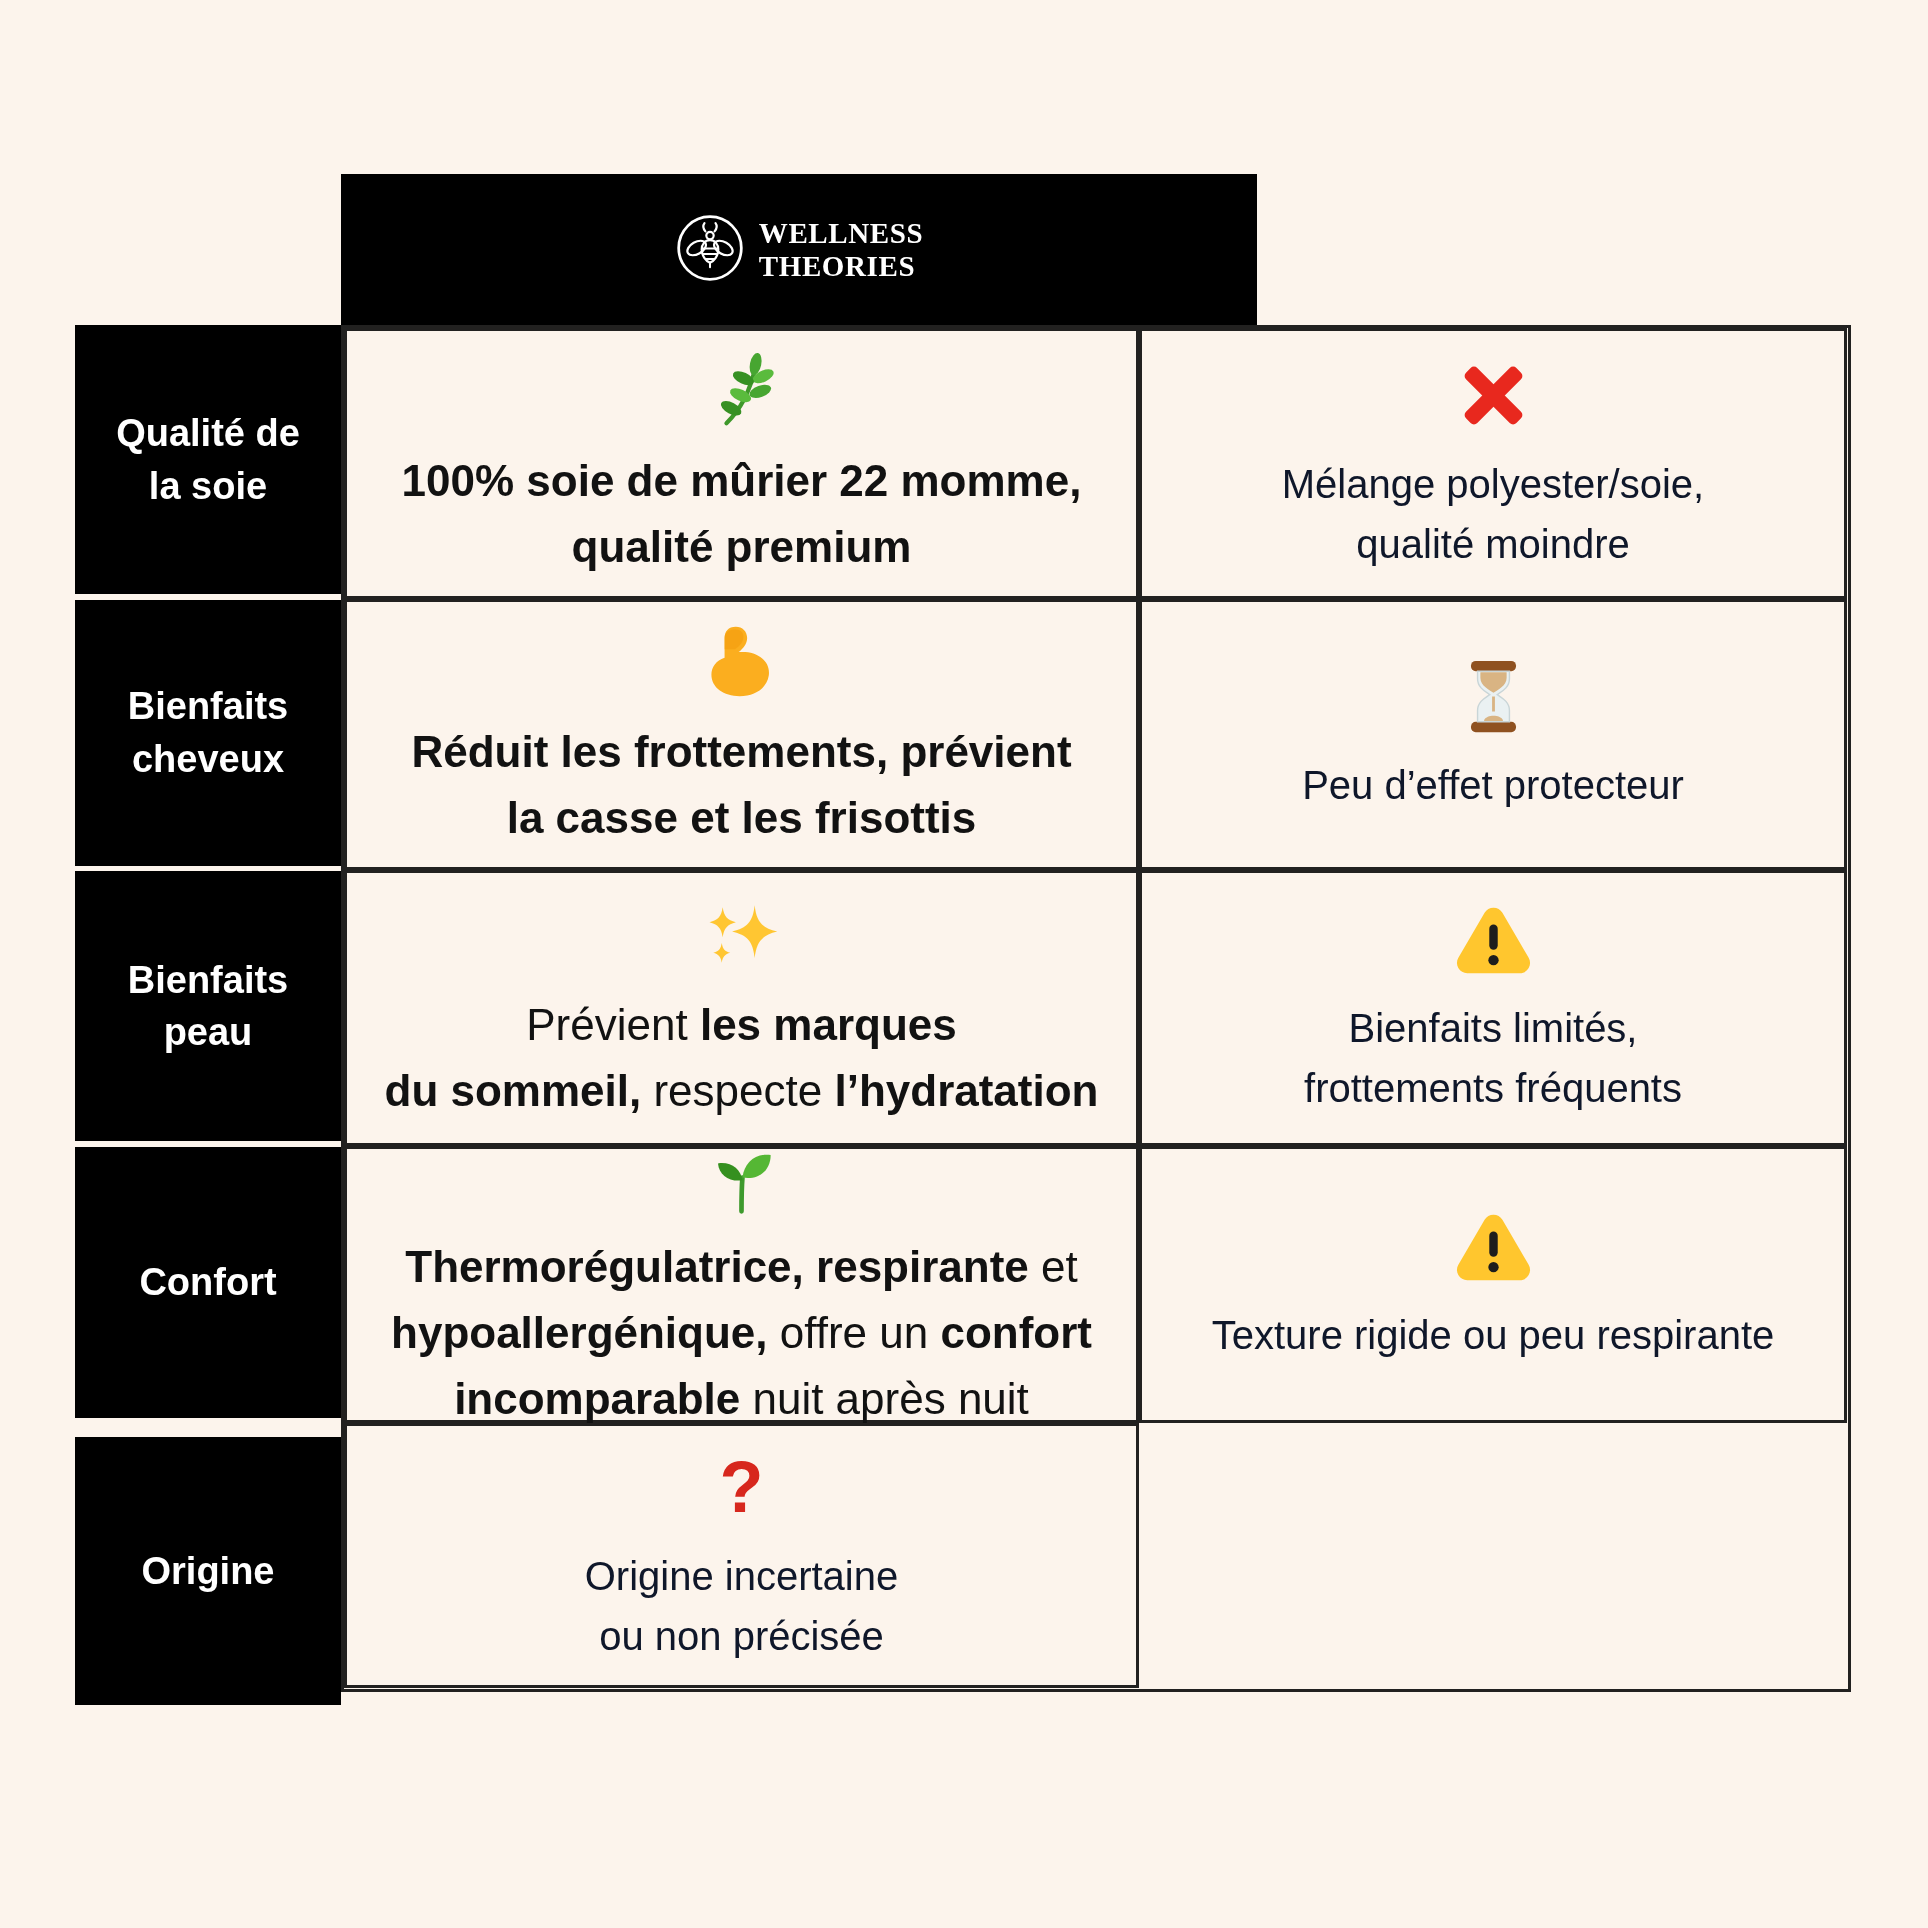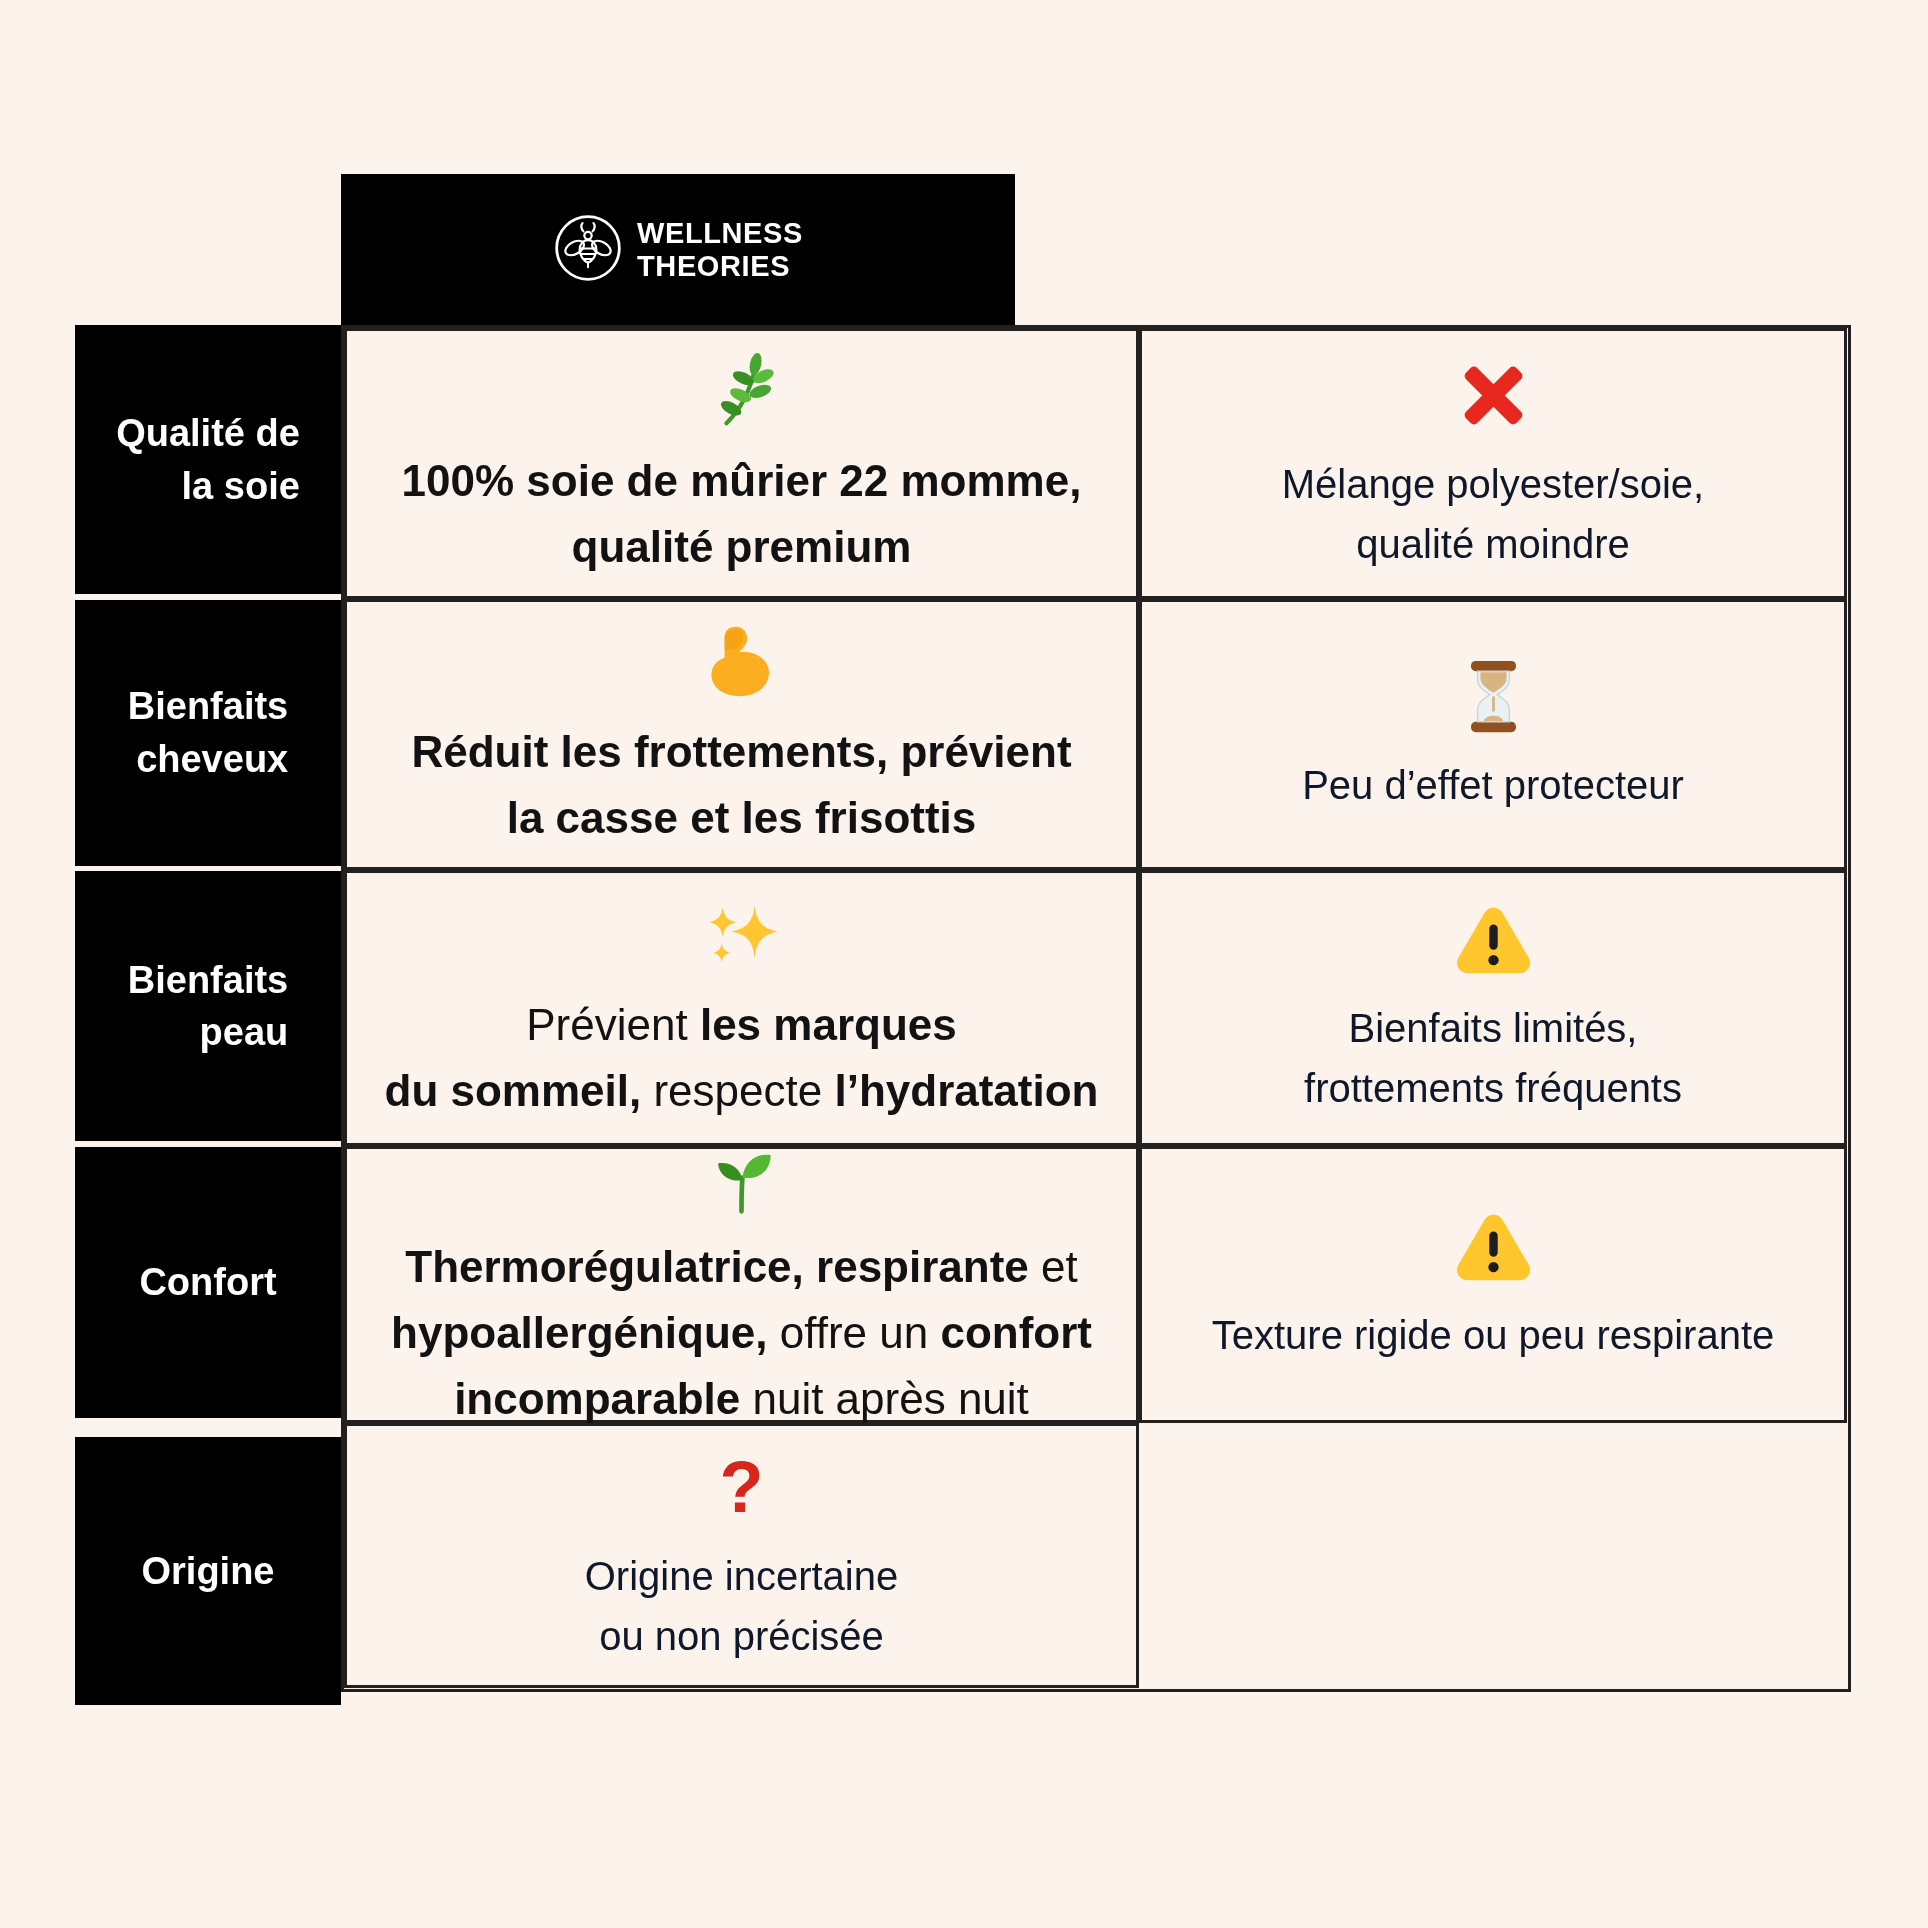--- a/index.html
+++ b/index.html
@@ -5,28 +5,28 @@
   html,body{margin:0;padding:0;}
   body{
     width:1928px;height:1928px;position:relative;overflow:hidden;
     background:#FCF4EC;
     font-family:"Liberation Sans", sans-serif;
     color:#151515;
   }
   
   #header-row{position:absolute;left:341px;top:174px;width:1510px;height:151px;display:flex;}
   .header-cell{background:#000;color:#fff;display:flex;align-items:center;justify-content:center;box-sizing:border-box;}
-  #brand-header{width:674px;}
+  #brand-header{width:916px;font-family:Liberation Serif, serif;}
   #other-header{width:712px;border-left:4.7px solid #D9E4E2;font-weight:700;font-size:43px;line-height:1.32;text-align:center;white-space:pre-line;}
   #brand-logo{display:flex;align-items:center;gap:14px;}
   #brand-name{font-weight:700;font-size:29px;line-height:1.12;letter-spacing:0.6px;text-align:left;}
   
   #label-col{position:absolute;left:75px;top:325px;width:266px;}
   .label-box{background:#000;color:#fff;display:flex;align-items:center;justify-content:center;
-    text-align:right;font-weight:700;font-size:38px;line-height:1.38;white-space:pre-line;margin-bottom:5.6px;}
+    text-align:center;font-weight:700;font-size:38px;line-height:1.38;white-space:pre-line;margin-bottom:5.6px;}
   .label-box:nth-child(1){height:269px}
   .label-box:nth-child(2){height:266px}
   .label-box:nth-child(3){height:270px}
   .label-box:nth-child(4){height:271px}
   .label-box:nth-child(5){height:268px;margin-bottom:0;margin-top:19px;}
   
   #content-grid{position:absolute;left:341px;top:325px;width:1510px;height:1367px;box-sizing:border-box;
     display:grid;grid-template-columns:795px 708px;grid-template-rows:271px 271px 276px 277px 265px;
     border:3.8px solid #222120;}
   .cell{border:3.8px solid #222120;background:#FCF4EC;box-sizing:border-box;

